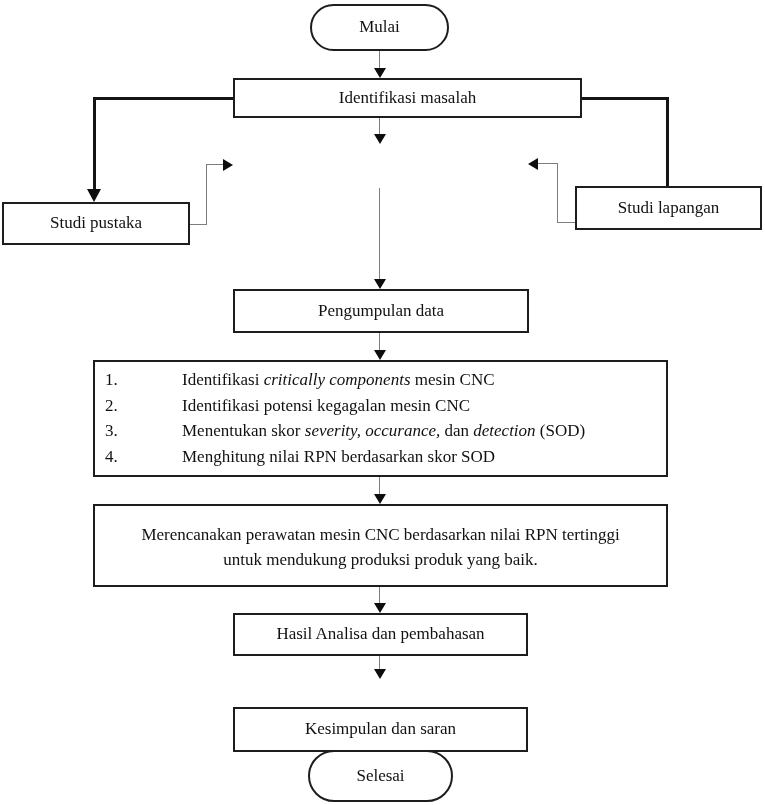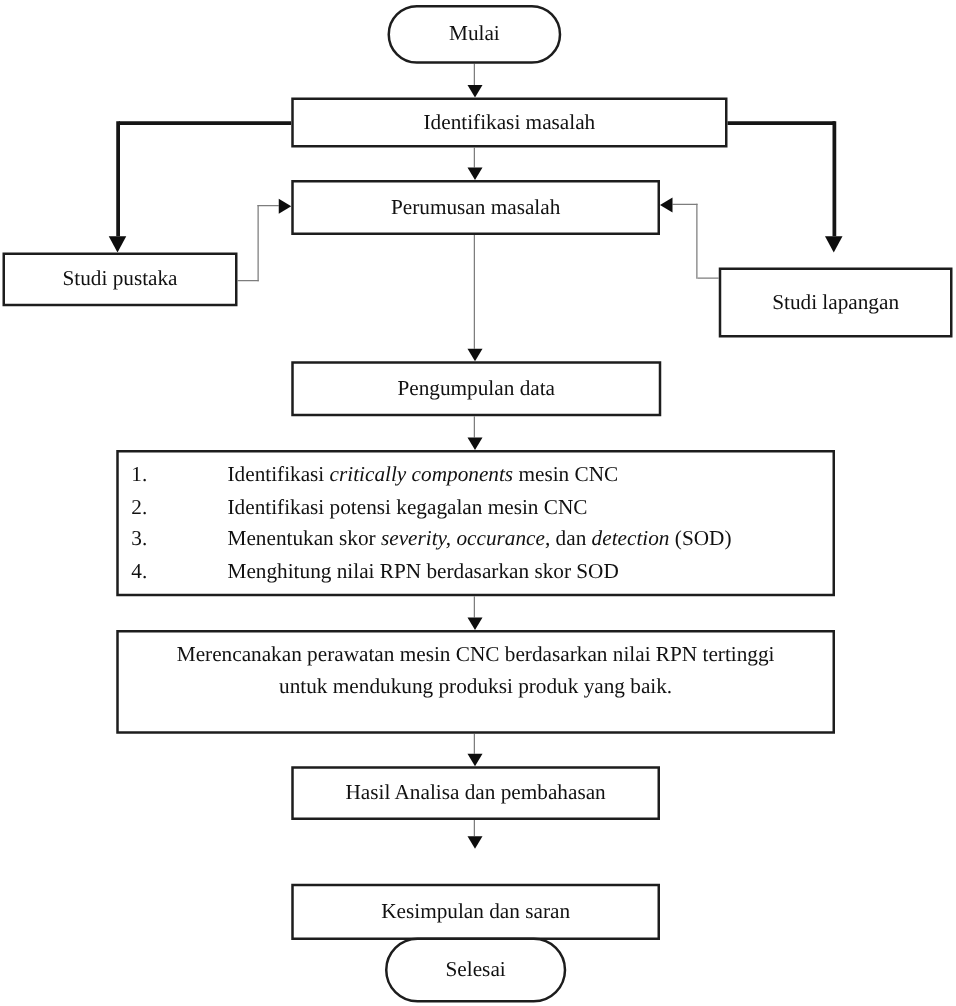--- a/index.html
+++ b/index.html
@@ -43,21 +43,21 @@
   .steps-box {
     display: block;
     text-align: left;
     padding: 5px 10px 0 10px;
   }
   .step-row { display: flex; line-height: 25.6px; font-size: 17px; }
   .step-num { flex: 0 0 38px; width: 38px; }
   .step-text { flex: 1; margin-left: 39px; }
   .it { font-style: italic; }
   
-  .plan-box { display: block; text-align: center; padding-top: 5px; line-height: 25px; }
+  .plan-box { display: block; text-align: center; padding-top: 16px; line-height: 25px; }
 </style>
 </head>
 <body>
 
 <div class="canvas">
 
   <div class="vline" style="left:379px; top:51px;  height:17px;"></div>
   <div class="arr arr-down" style="left:374px; top:68px;"></div>
 
   <div class="vline" style="left:379px; top:118px; height:16px;"></div>
@@ -100,29 +100,26 @@
   <div class="arr arr-left" style="left:528px; top:158px;"></div>
 
   <div class="node stadium" style="left:310px; top:4px; width:139px; height:47px;">
     <span>Mulai</span>
   </div>
 
   <div class="node" style="left:233px; top:78px; width:349px; height:40px;">
     <span>Identifikasi masalah</span>
   </div>
 
-  <div class="node" style="left:233px; top:144px; width:295px; height:44px;">
-    <span>Perumusan masalah</span>
-  </div>
 
   <div class="node" style="left:2px; top:202px; width:188px; height:43px;">
     <span>Studi pustaka</span>
   </div>
 
-  <div class="node" style="left:575px; top:214px; width:187px; height:56px;">
+  <div class="node" style="left:575px; top:186px; width:187px; height:44px;">
     <span>Studi lapangan</span>
   </div>
 
   <div class="node" style="left:233px; top:289px; width:296px; height:44px;">
     <span>Pengumpulan data</span>
   </div>
 
   <div class="node steps-box" style="left:93px; top:360px; width:575px; height:117px;">
     <div class="step-row">
       <span class="step-num">1.</span>

